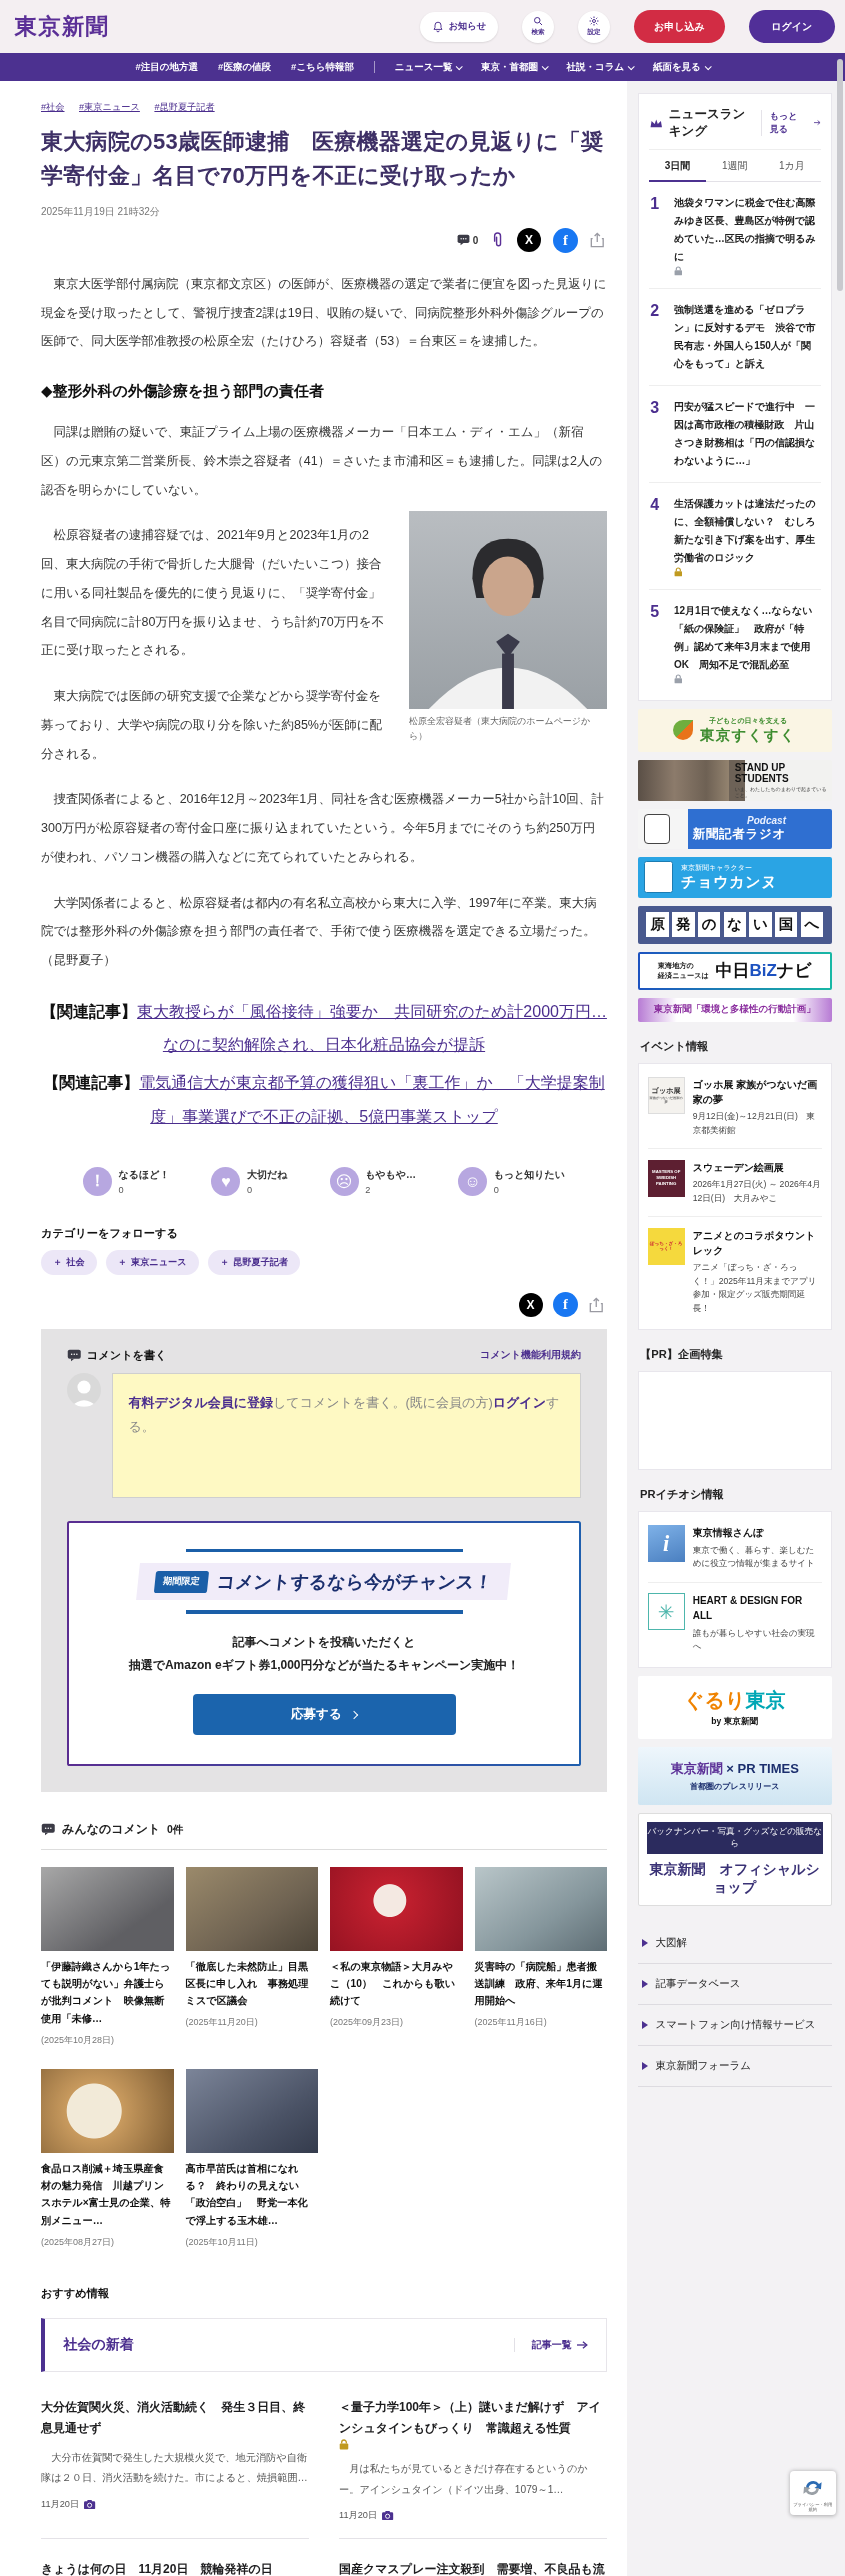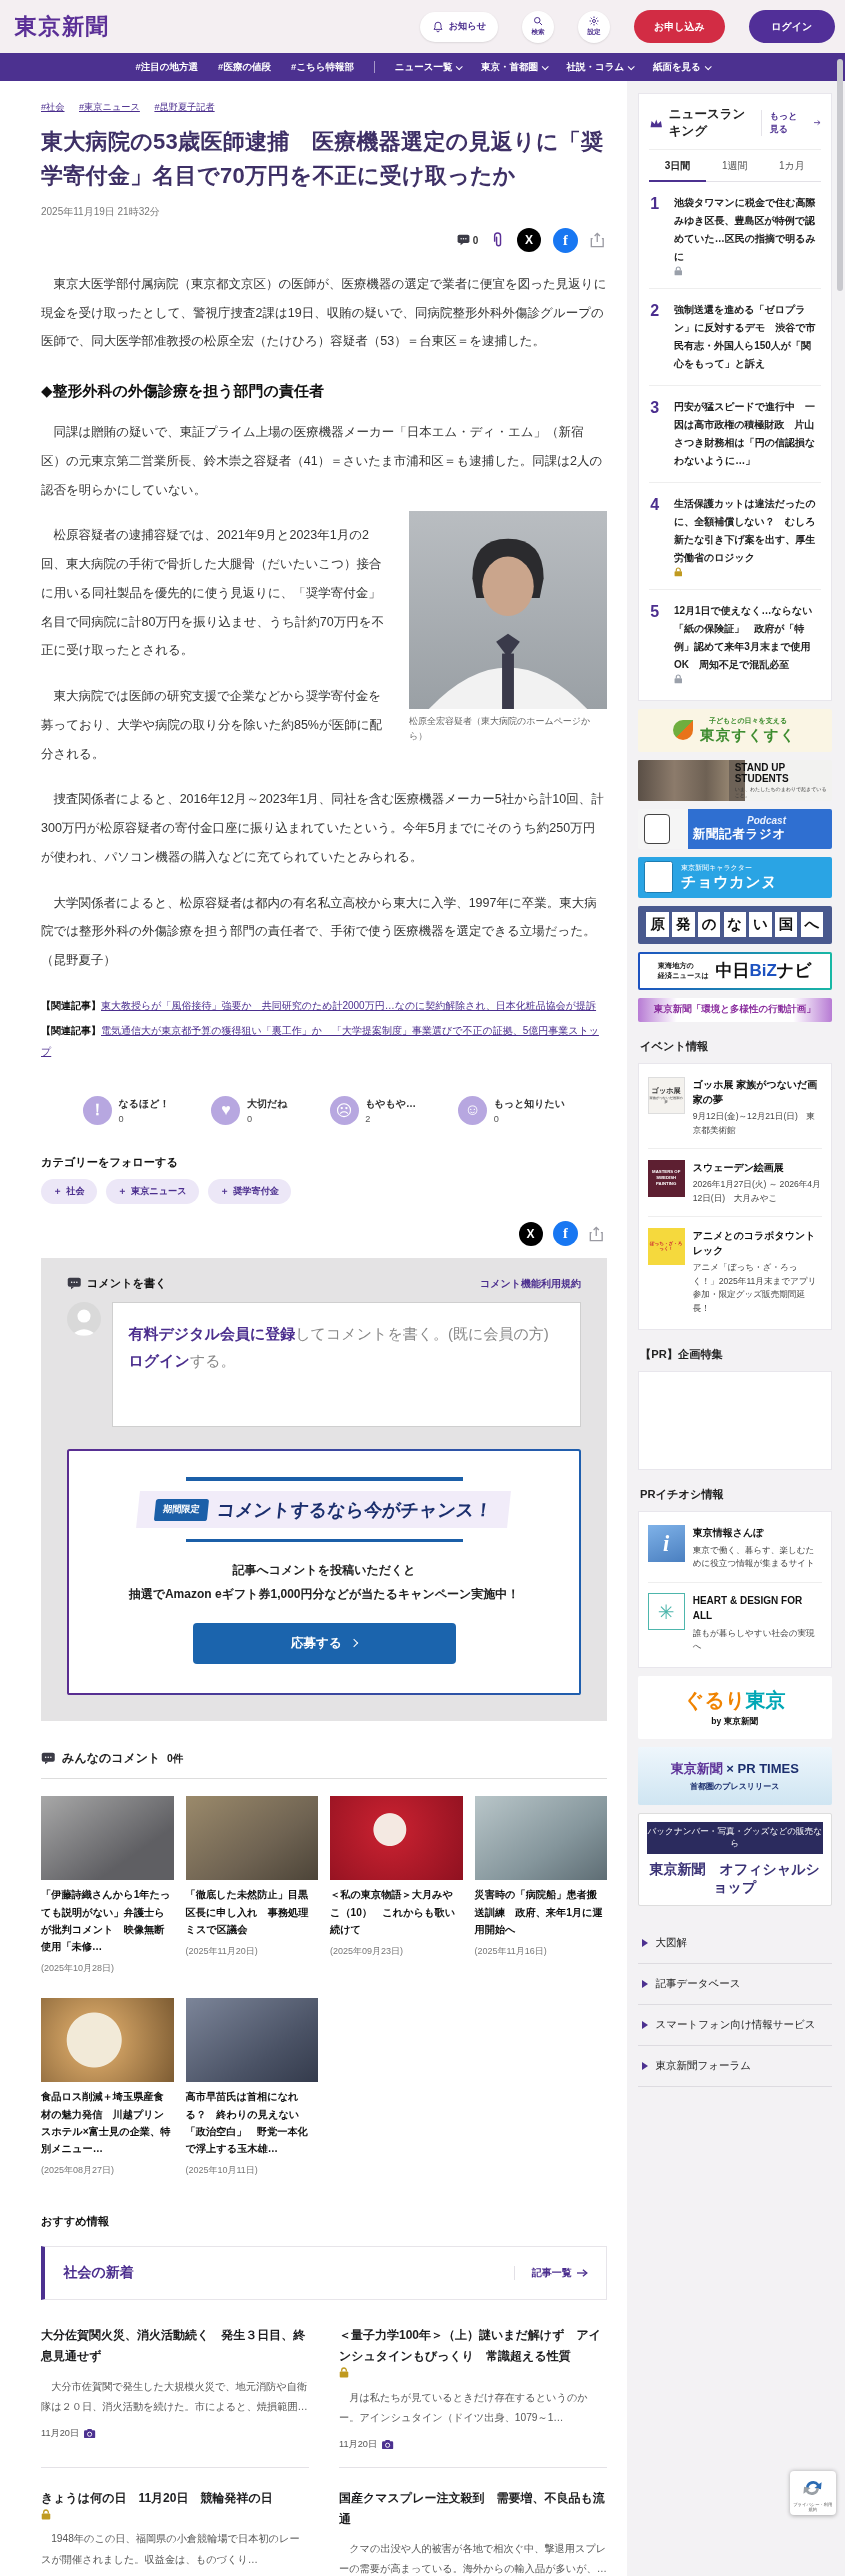--- a/index.html
+++ b/index.html
@@ -34,21 +34,21 @@
   .cmt-count { display:flex; align-items:center; gap:3.3px; font-weight:bold; color:#333; font-size:10px; cursor:pointer; }
   .x-circle { width:24px; height:24px; border-radius:50%; background:#000; color:#fff; font-weight:bold; font-size:12px; display:flex; align-items:center; justify-content:center; cursor:pointer; }
   .fb-circle { width:25px; height:25px; border-radius:50%; background:#1877f2; color:#fff; font-weight:bold; font-size:14.5px; display:flex; align-items:center; justify-content:center; font-family:"Liberation Serif",serif; cursor:pointer; }
   .icon-btn { cursor:pointer; display:flex; align-items:center; }
   .article-body p.bodyp { font-size:12.5px; line-height:2.3; color:#333; margin-top:17px; }
   .subhead { margin-top:26px; font-size:15px; font-weight:bold; color:#111; }
   .article-figure { float:right; width:198px; margin:6.6px 0 9.2px 22.4px; }
   .figure-img { width:198px; height:198px; background:linear-gradient(#b9bdc1,#9aa0a5); display:flex; align-items:flex-end; justify-content:center; overflow:hidden; }
   .figure-caption { font-size:9px; color:#666; margin-top:5.3px; line-height:1.6; }
   .related { margin-top:20px; }
-  .related p { font-size:10px; line-height:2.1; margin-top:4px; }
+  .related p { font-size:16px; line-height:2.1; margin-top:4px;text-align:center; }
   .related .rel-label { color:#111; font-weight:bold; }
   .related a { color:#4b2e8e; text-decoration:underline; cursor:pointer; }
   .clearfix::after { content:""; display:block; clear:both; }
 
   
   .reaction-row { display:flex; justify-content:center; gap:42px; margin:34px 0 6.6px; }
   .reaction { display:flex; align-items:center; gap:6.6px; cursor:pointer; }
   .reaction .bubble { width:29px; height:29px; border-radius:50%; background:#b7a7e0; color:#fff; display:flex; align-items:center; justify-content:center; font-size:16px; font-weight:bold; }
   .reaction .r-label { font-size:10px; color:#333; font-weight:bold; }
   .reaction .r-count { font-size:9.2px; color:#555; display:block; margin-top:2.6px; }
@@ -59,21 +59,21 @@
   .chip { background:#ece7f7; border:none; border-radius:13px; padding:6px 12px; font-size:9.2px; color:#4b2e8e; font-weight:bold; display:flex; gap:4px; align-items:center; cursor:pointer; }
   .share-row2 { display:flex; justify-content:flex-end; gap:10.5px; align-items:center; margin:17px 4px 12px 0; }
 
   
   .comment-area { background:#e4e3e4; padding:18.4px 26px 22.4px; }
   .comment-head { display:flex; align-items:center; gap:5.3px; }
   .comment-head b { font-size:11.2px; color:#111; }
   .comment-head a { margin-left:auto; color:#4b2e8e; font-size:10px; font-weight:bold; text-decoration:none; cursor:pointer; }
   .comment-box { display:flex; gap:10.5px; margin-top:10.5px; }
   .avatar { width:34px; height:34px; border-radius:50%; background:#d9d9d9; overflow:hidden; flex:none; display:flex; align-items:flex-end; justify-content:center; }
-  .comment-input { flex:1; background:#ffffff; border:0.7px solid #cfcfcf; height:125px; padding:17px 16px; font-size:15px; color:#888; line-height:1.8; cursor:text; }
+  .comment-input { flex:1; background:#fef9c3; border:0.7px solid #cfcfcf; height:125px; padding:17px 16px; font-size:13px; color:#888; line-height:1.8; cursor:text; }
   .comment-input a { color:#4b2e8e; font-weight:bold; text-decoration:none; cursor:pointer; }
 
   .campaign { margin:22.4px 0 4px; border:2px solid transparent; border-radius:2.6px; background:linear-gradient(#fff,#fff) padding-box, linear-gradient(90deg,#5a2d91,#1f5fae) border-box; padding:26px 26px 29px; }
   .camp-bar { width:277px; height:3.3px; background:#1b5fa8; margin:0 auto; }
   .camp-title-row { display:flex; align-items:center; justify-content:center; gap:9.2px; background:#f1ecf9; width:max-content; margin:10.5px auto; padding:6.6px 17px; transform:skewX(-6deg); }
   .camp-badge { background:#1b5fa8; color:#fff; font-size:9.2px; font-weight:bold; padding:4.6px 8px; border-radius:2.6px; white-space:nowrap; }
   .camp-title { font-size:18px; font-weight:bold; color:#1b2f6e; white-space:nowrap; }
   .camp-line1 { text-align:center; font-size:12px; font-weight:bold; color:#222; margin-top:20px; }
   .camp-line2 { text-align:center; font-size:12px; font-weight:bold; color:#222; margin-top:6.6px; }
   .camp-btn { display:flex; align-items:center; justify-content:center; gap:9.2px; width:263px; height:41px; margin:20px auto 0; background:#1b64ad; color:#fff; font-size:12.5px; font-weight:bold; border:none; border-radius:4px; cursor:pointer; }
@@ -365,21 +365,21 @@
           <button class="chip">
               <span>＋</span>
               <span>社会</span>
             </button>
           <button class="chip">
               <span>＋</span>
               <span>東京ニュース</span>
             </button>
           <button class="chip">
               <span>＋</span>
-              <span>奨学寄付金</span>
+              <span>昆野夏子記者</span>
             </button>
         </div>
       </div>
 
       <div class="share-row2">
         <span class="x-circle">
             <span>X</span>
           </span>
         <span class="fb-circle">f</span>
         <span class="icon-btn">

